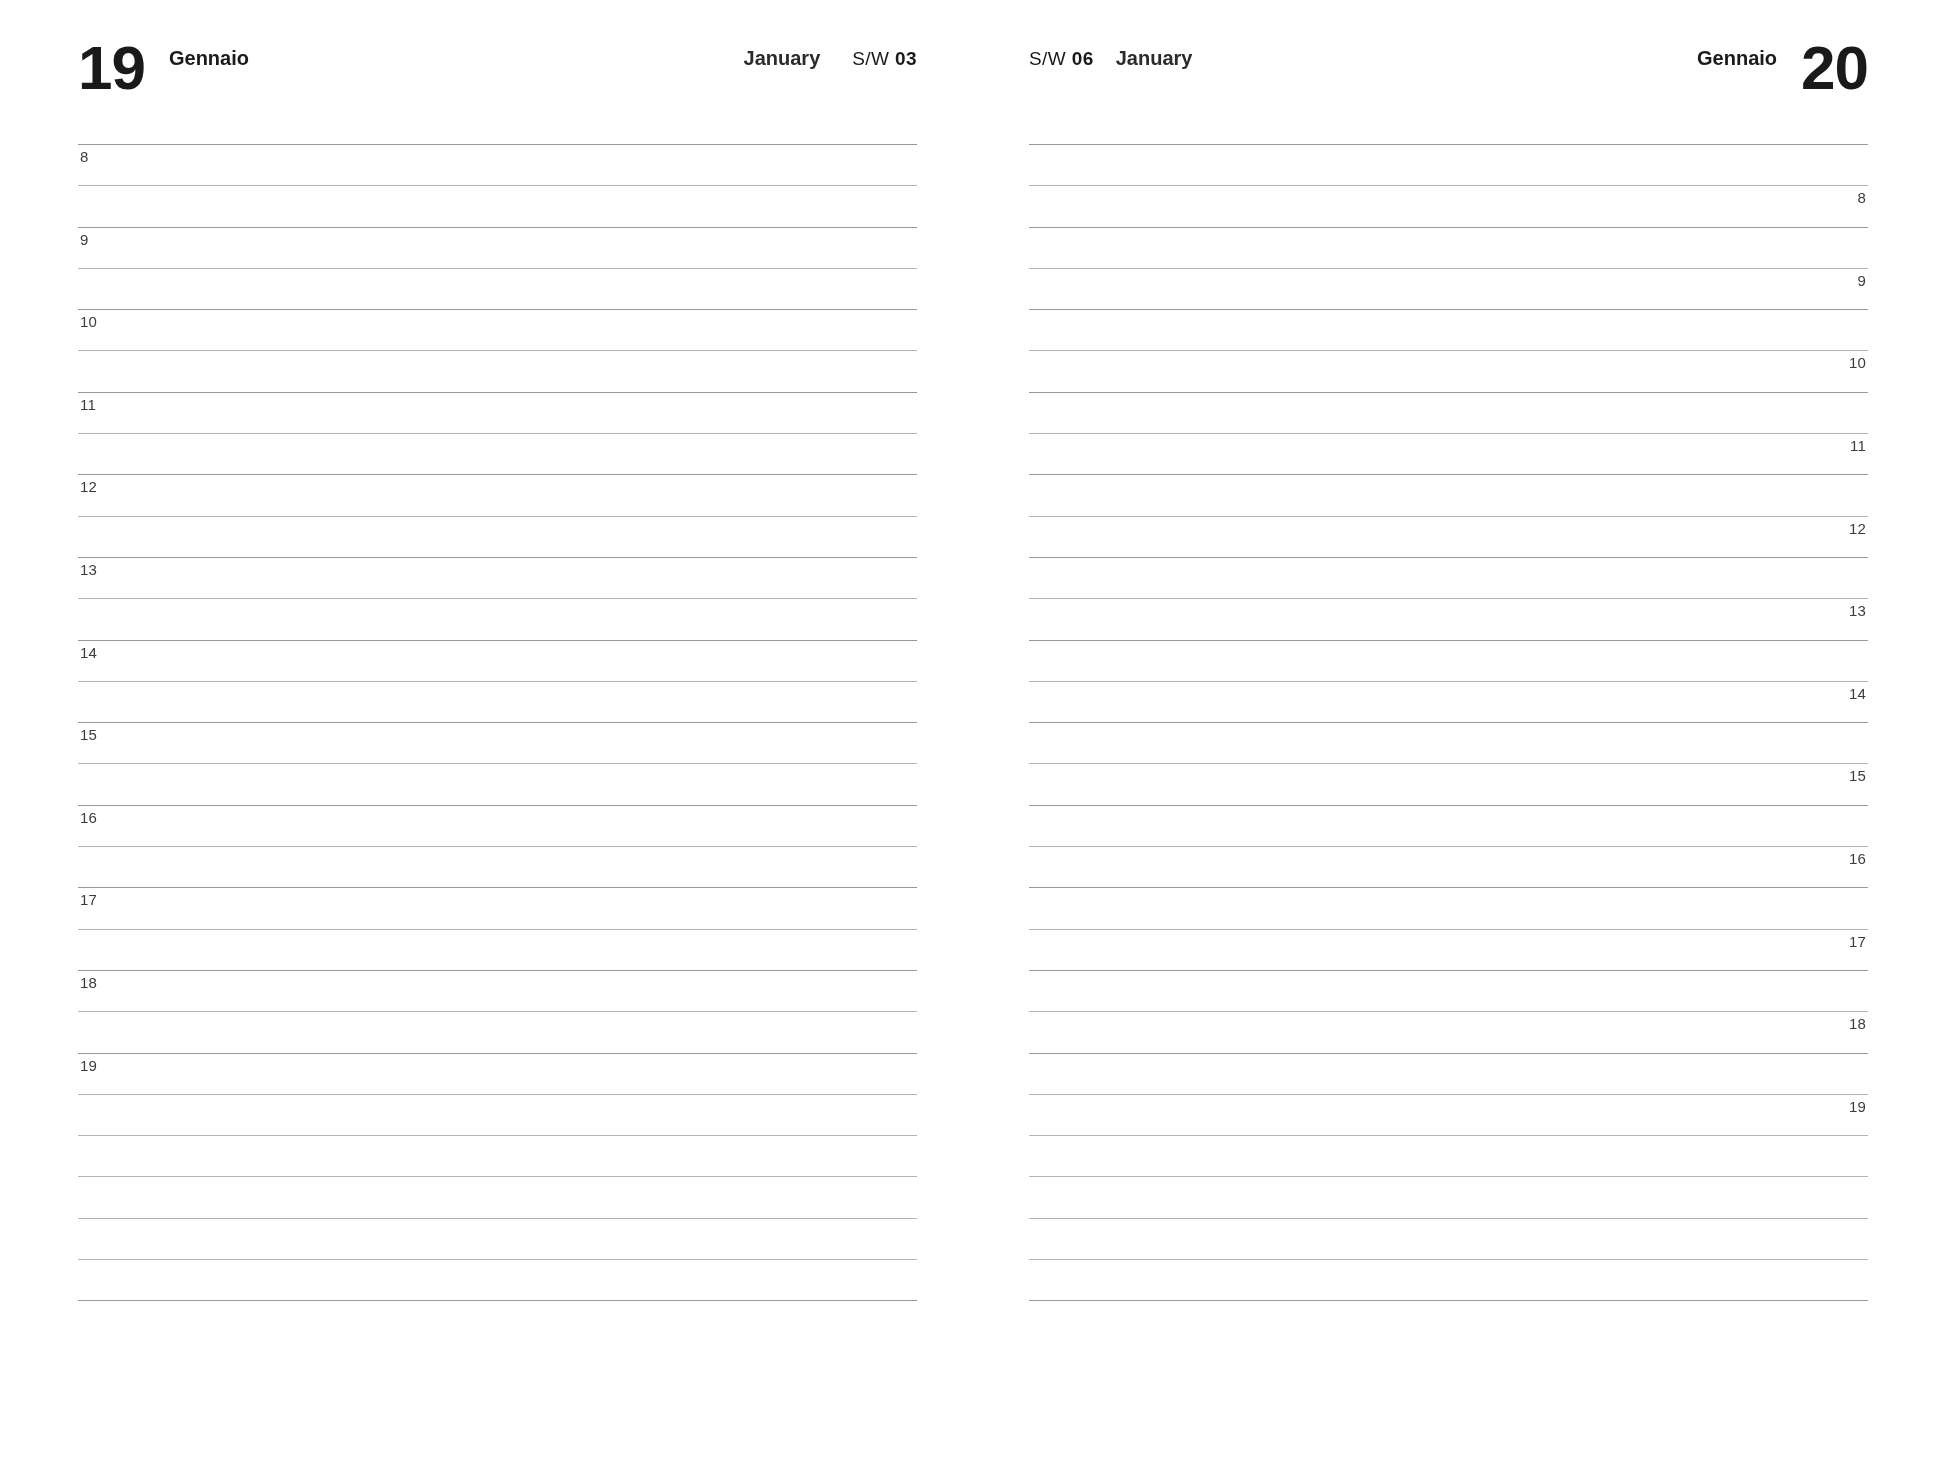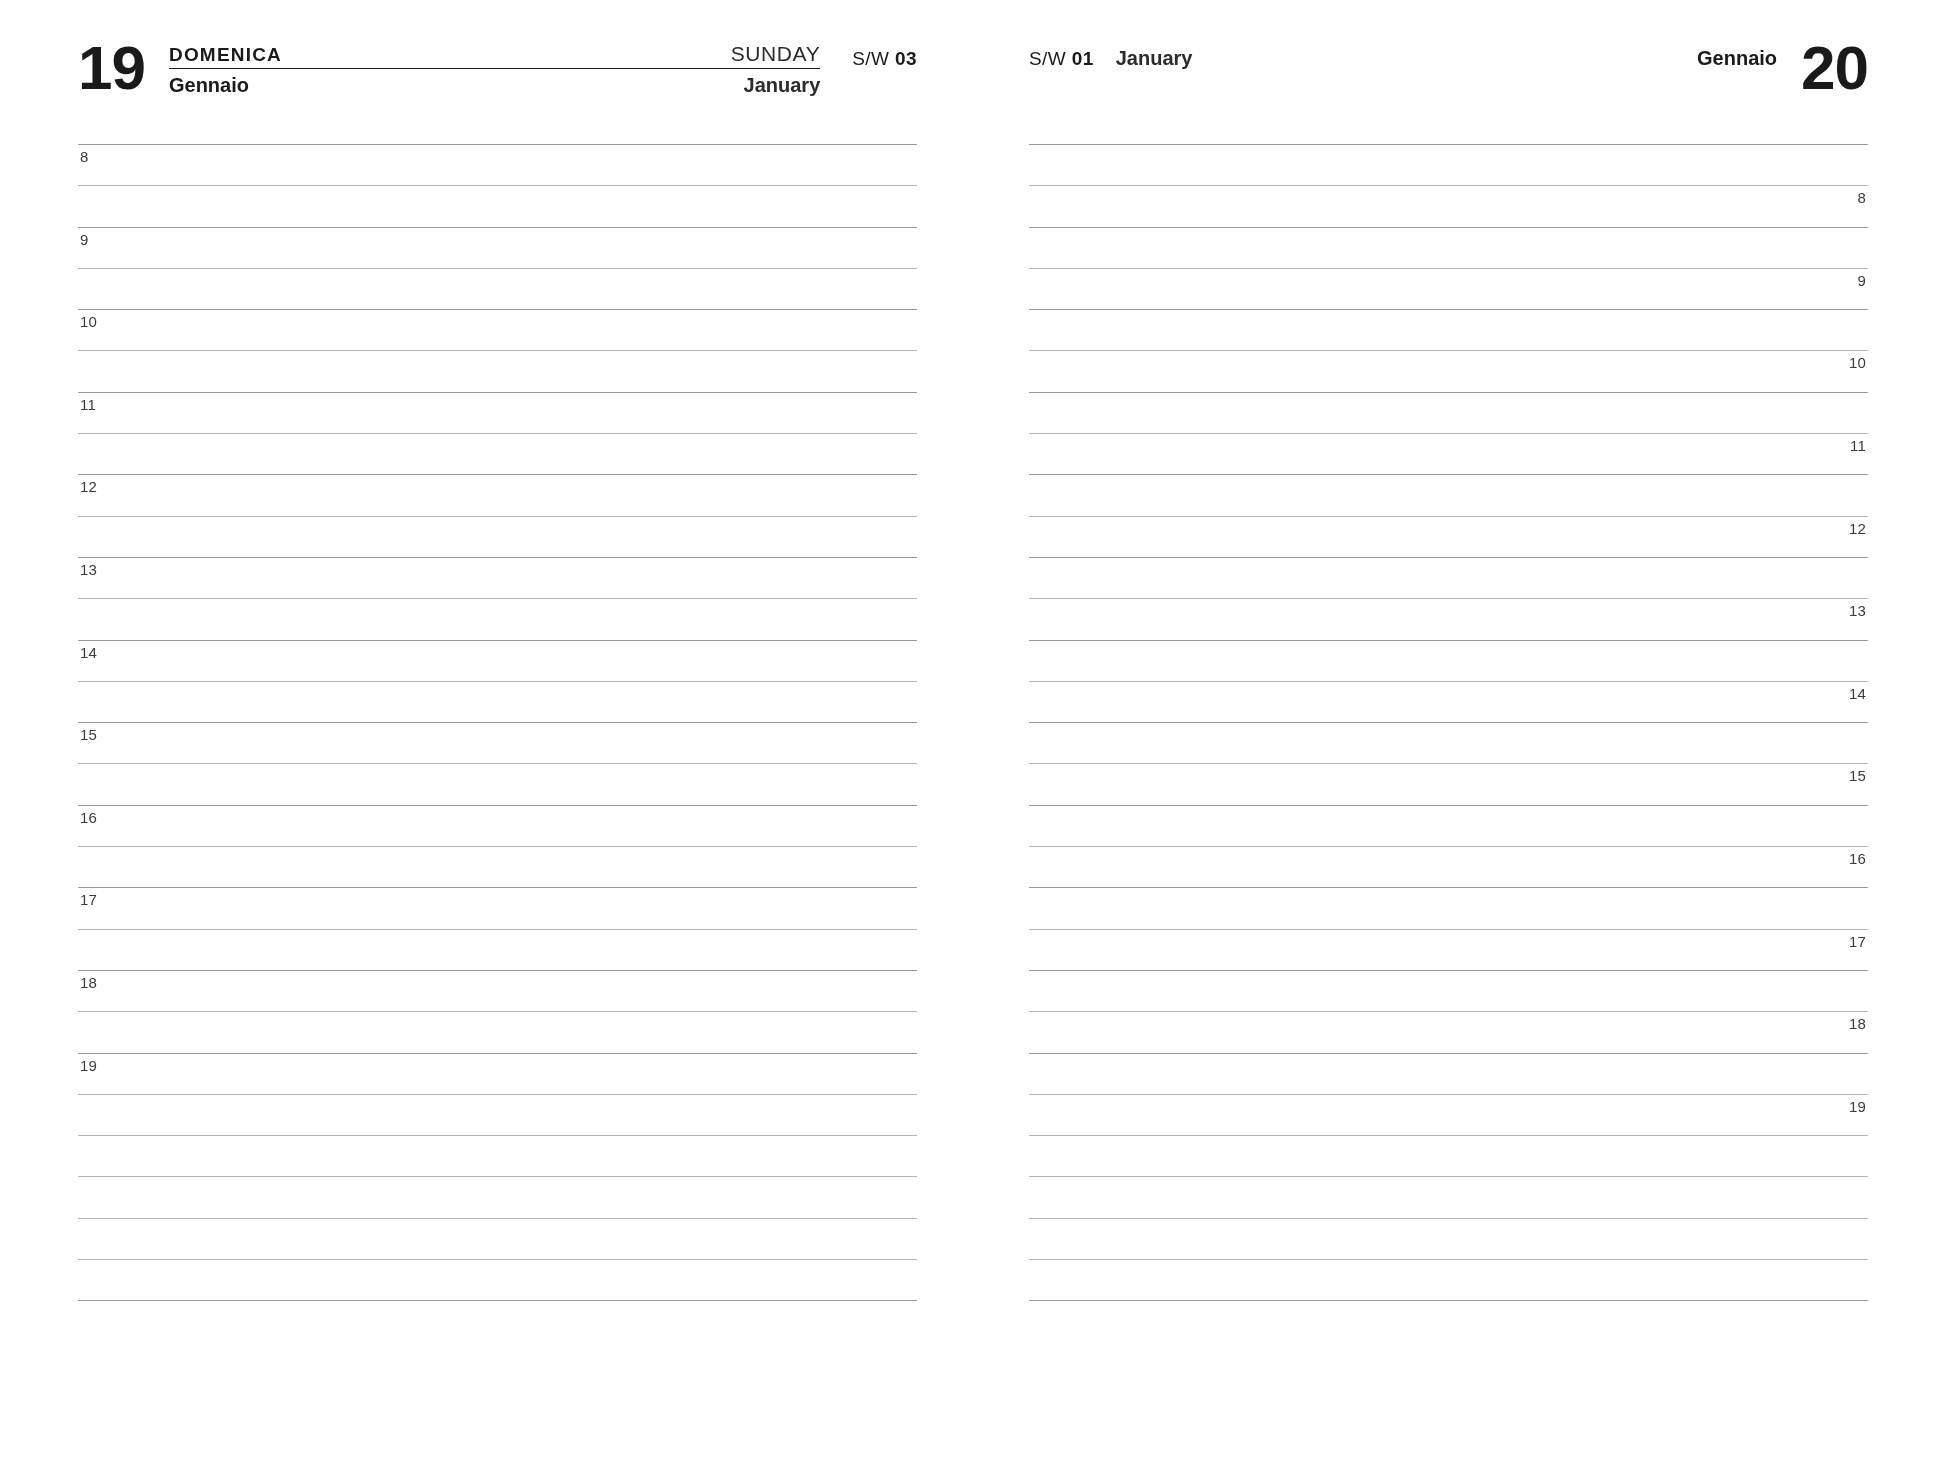--- a/index.html
+++ b/index.html
@@ -128,24 +128,20 @@
 </head>
 <body>
 
 <div class="spread">
 
   <div class="page page-left">
 
     <div class="header">
       <div class="daynum daynum-left">19</div>
       <div class="hdr-center">
-        <div class="hdr-row">
-          <span class="lbl-it-up">DOMENICA</span>
-          <span class="lbl-en-up">SUNDAY</span>
-        </div>
         <div class="hdr-row second">
           <span class="lbl-it-low">Gennaio</span>
           <span class="lbl-en-low">January</span>
         </div>
       </div>
       <div class="sw sw-left">
         <span>S/W</span><span>&nbsp;</span><b>03</b>
       </div>
     </div>
 
@@ -235,21 +231,21 @@
           <span class="hourlab hourlab-left"></span>
         </div>
       <div class="grid-bottom"></div>
     </div>
   </div>
 
   <div class="page page-right">
 
     <div class="header">
       <div class="sw sw-right">
-        <span>S/W</span><span>&nbsp;</span><b>01</b>
+        <span>S/W</span><span>&nbsp;</span><b>06</b>
       </div>
       <div class="hdr-center">
         <div class="hdr-row second">
           <span class="lbl-en-low">January</span>
           <span class="lbl-it-low">Gennaio</span>
         </div>
       </div>
       <div class="daynum daynum-right">20</div>
     </div>
 

